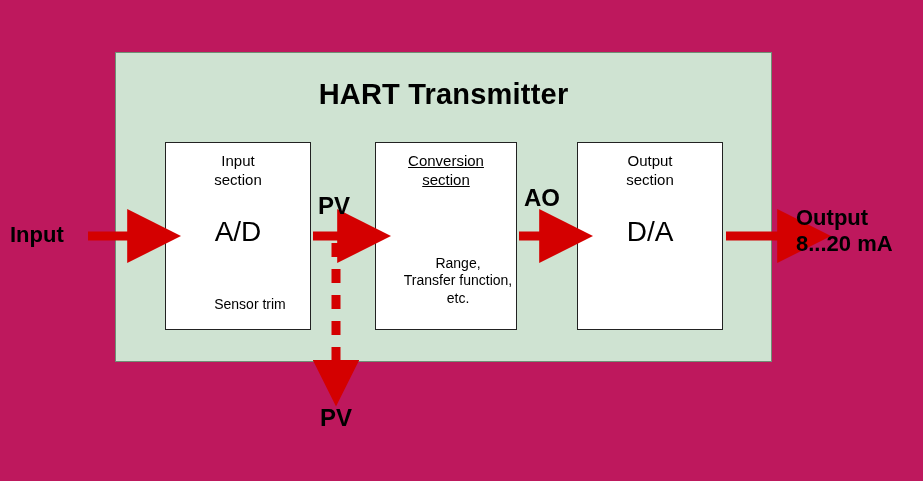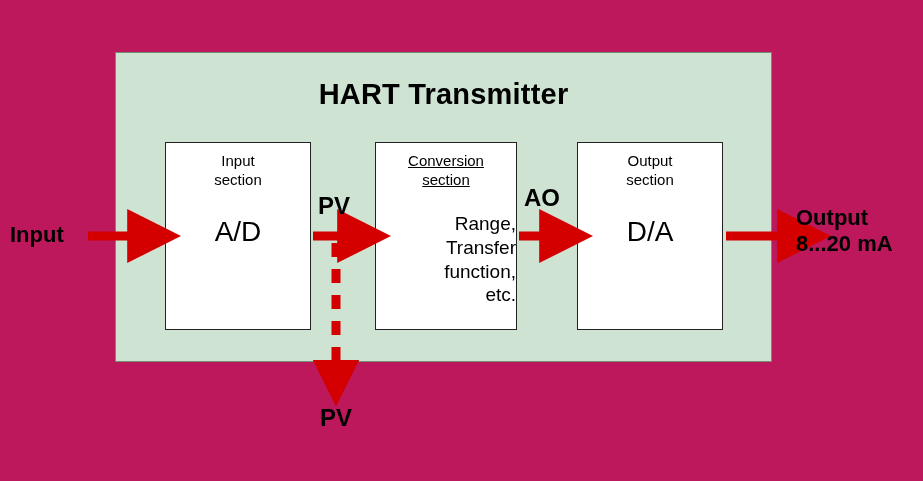--- a/index.html
+++ b/index.html
@@ -57,23 +57,23 @@
     text-align: center;
     margin-top: 9px;
     font-weight: normal;
   }
   .block .b-mid {
     font-size: 28px;
     text-align: center;
     margin-top: 26px;
   }
   .block .b-bot {
-    font-size: 19px;
+    font-size: 14px;
     line-height: 1.25;
-    text-align: right;
+    text-align: center;
     position: absolute;
     left: 0;
     right: 0;
     bottom: 16px;
     padding-left: 24px;
   }
   #block-input  { left: 165px; top: 142px; width: 146px; height: 188px; }
   #block-conv   { left: 375px; top: 142px; width: 142px; height: 188px; text-decoration: underline; }
   #block-output { left: 577px; top: 142px; width: 146px; height: 188px; }
 
@@ -124,20 +124,21 @@
 
   <div class="transmitter-box"></div>
   <div class="transmitter-title">HART Transmitter</div>
 
   <div class="block" id="block-input">
     <div class="b-top">
       <span>Input</span><br>
       <span>section</span>
     </div>
     <div class="b-mid">A/D</div>
+    <div class="b-bot">Sensor trim</div>
   </div>
 
   <div class="block" id="block-conv">
     <div class="b-top">
       <span>Conversion</span><br>
       <span>section</span>
     </div>
     <div class="b-mid"></div>
     <div class="b-bot">
       <span>Range,</span><br>

